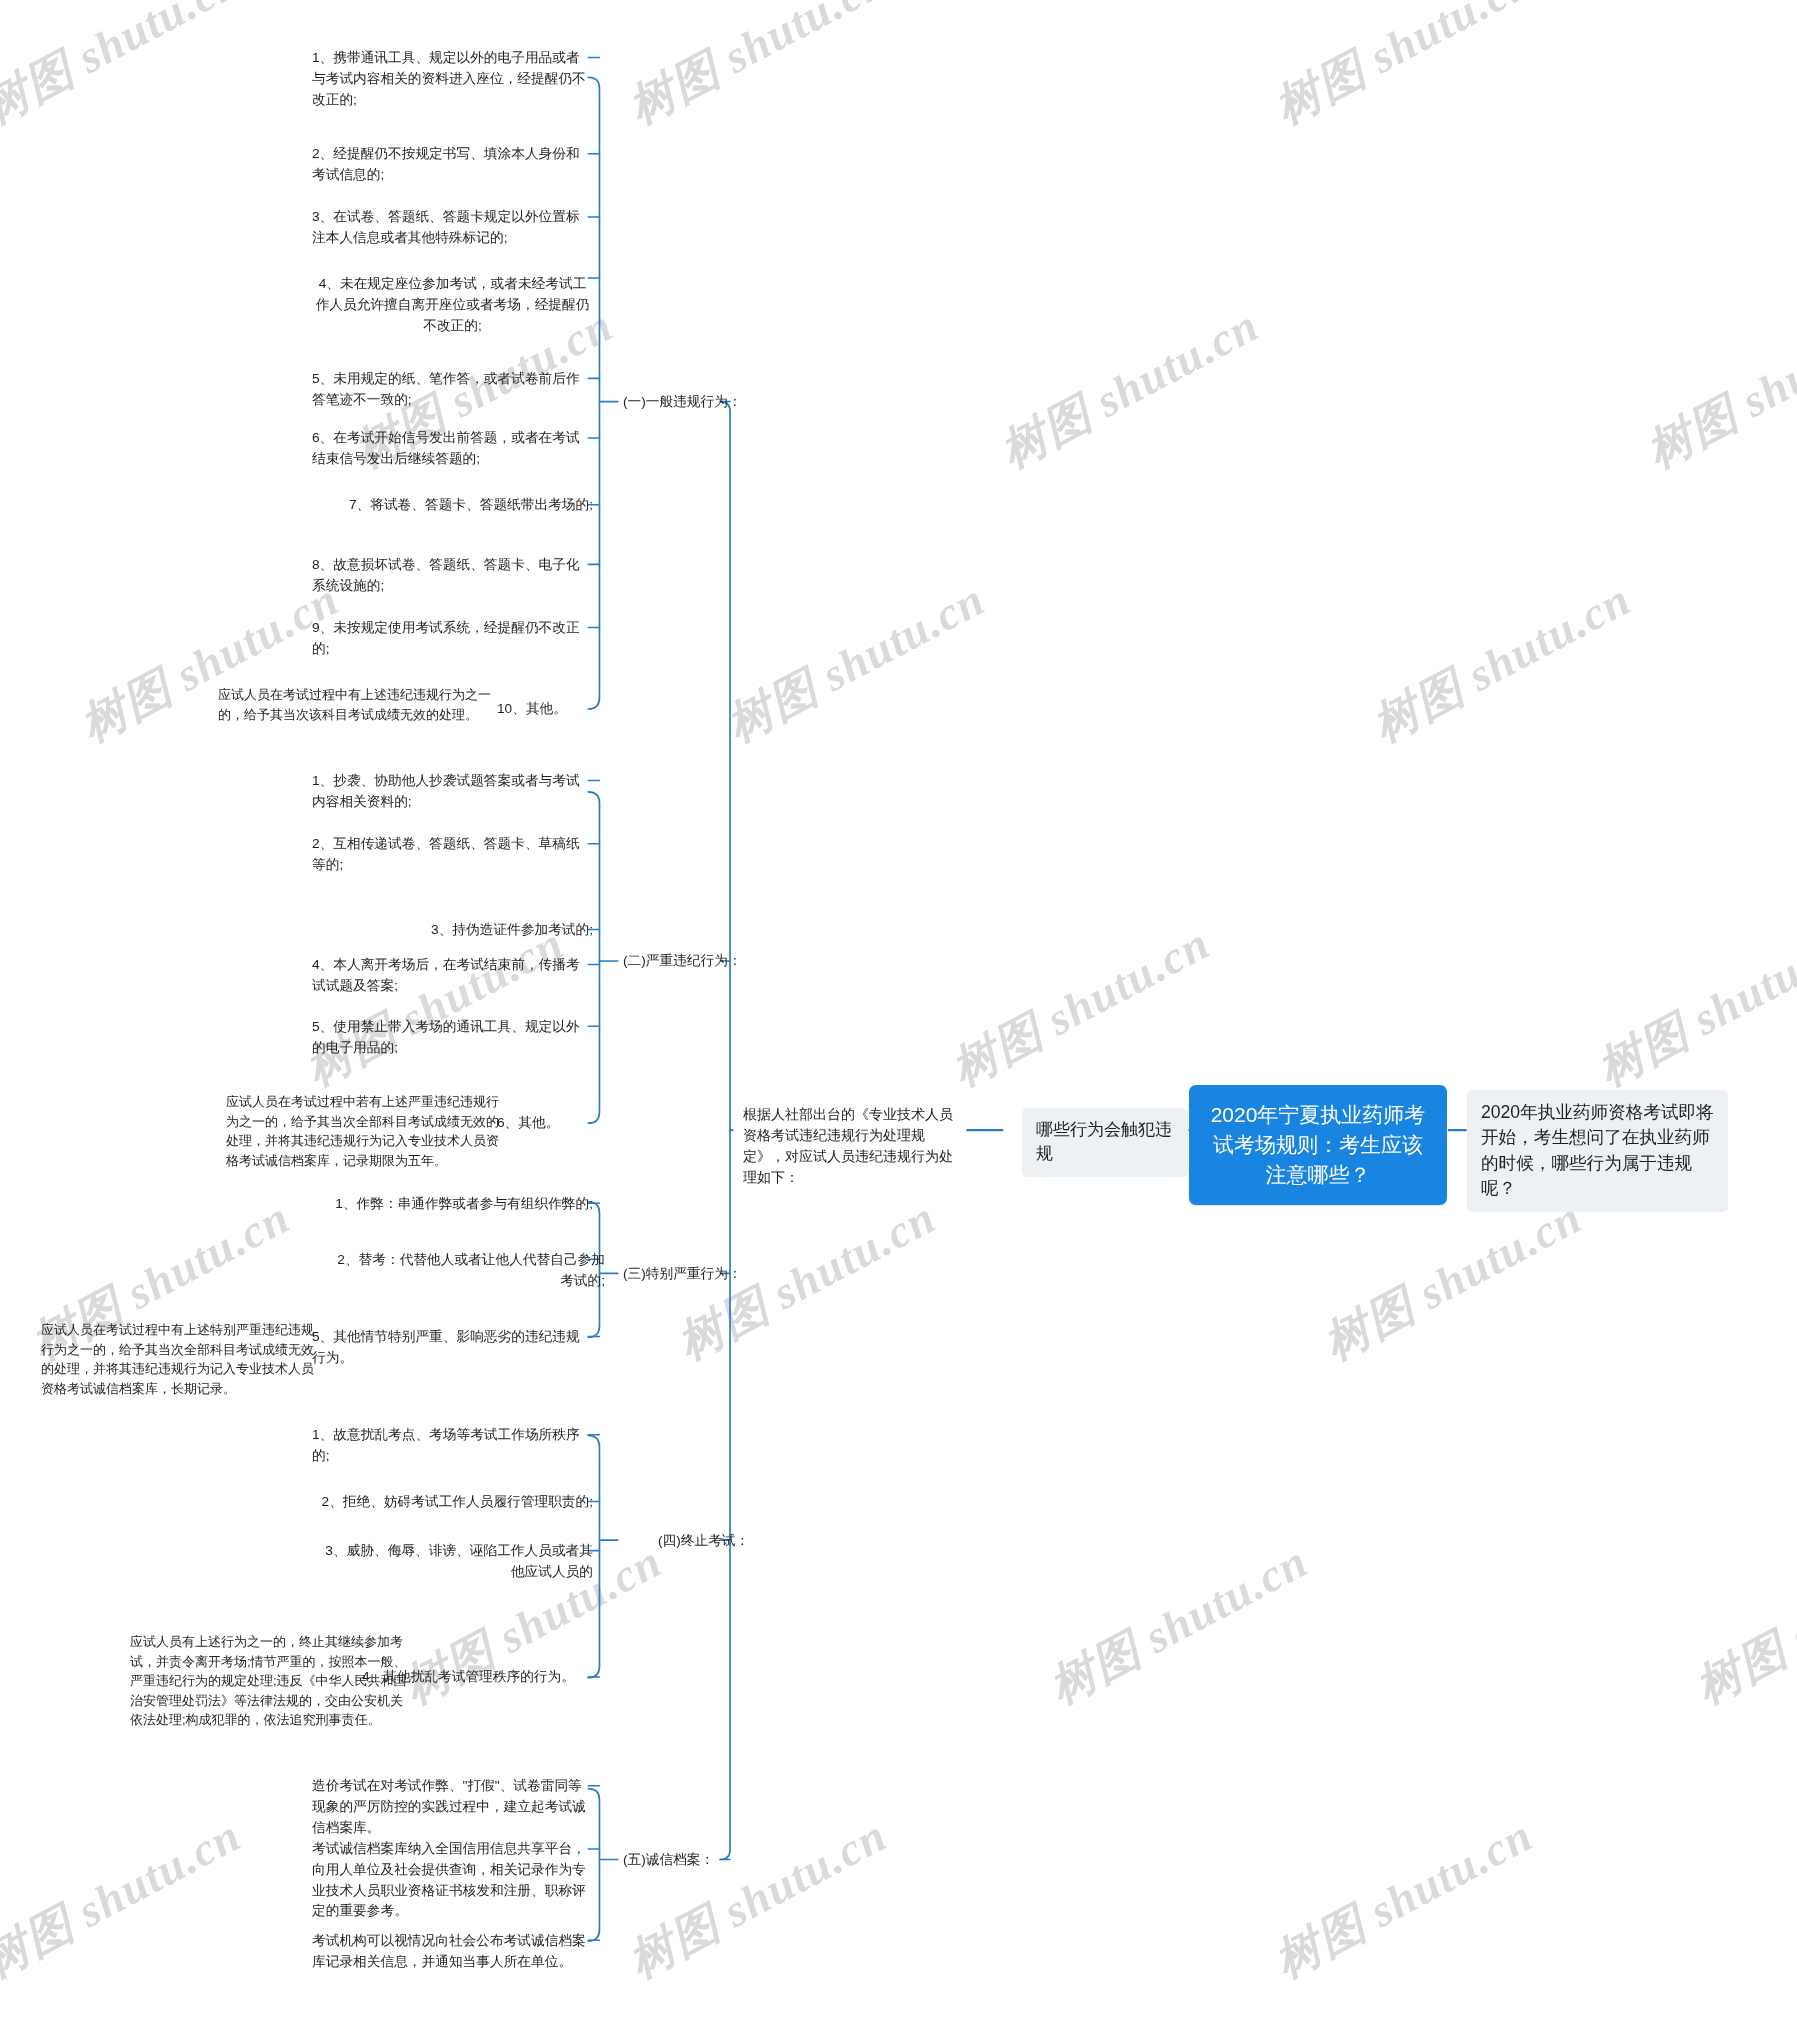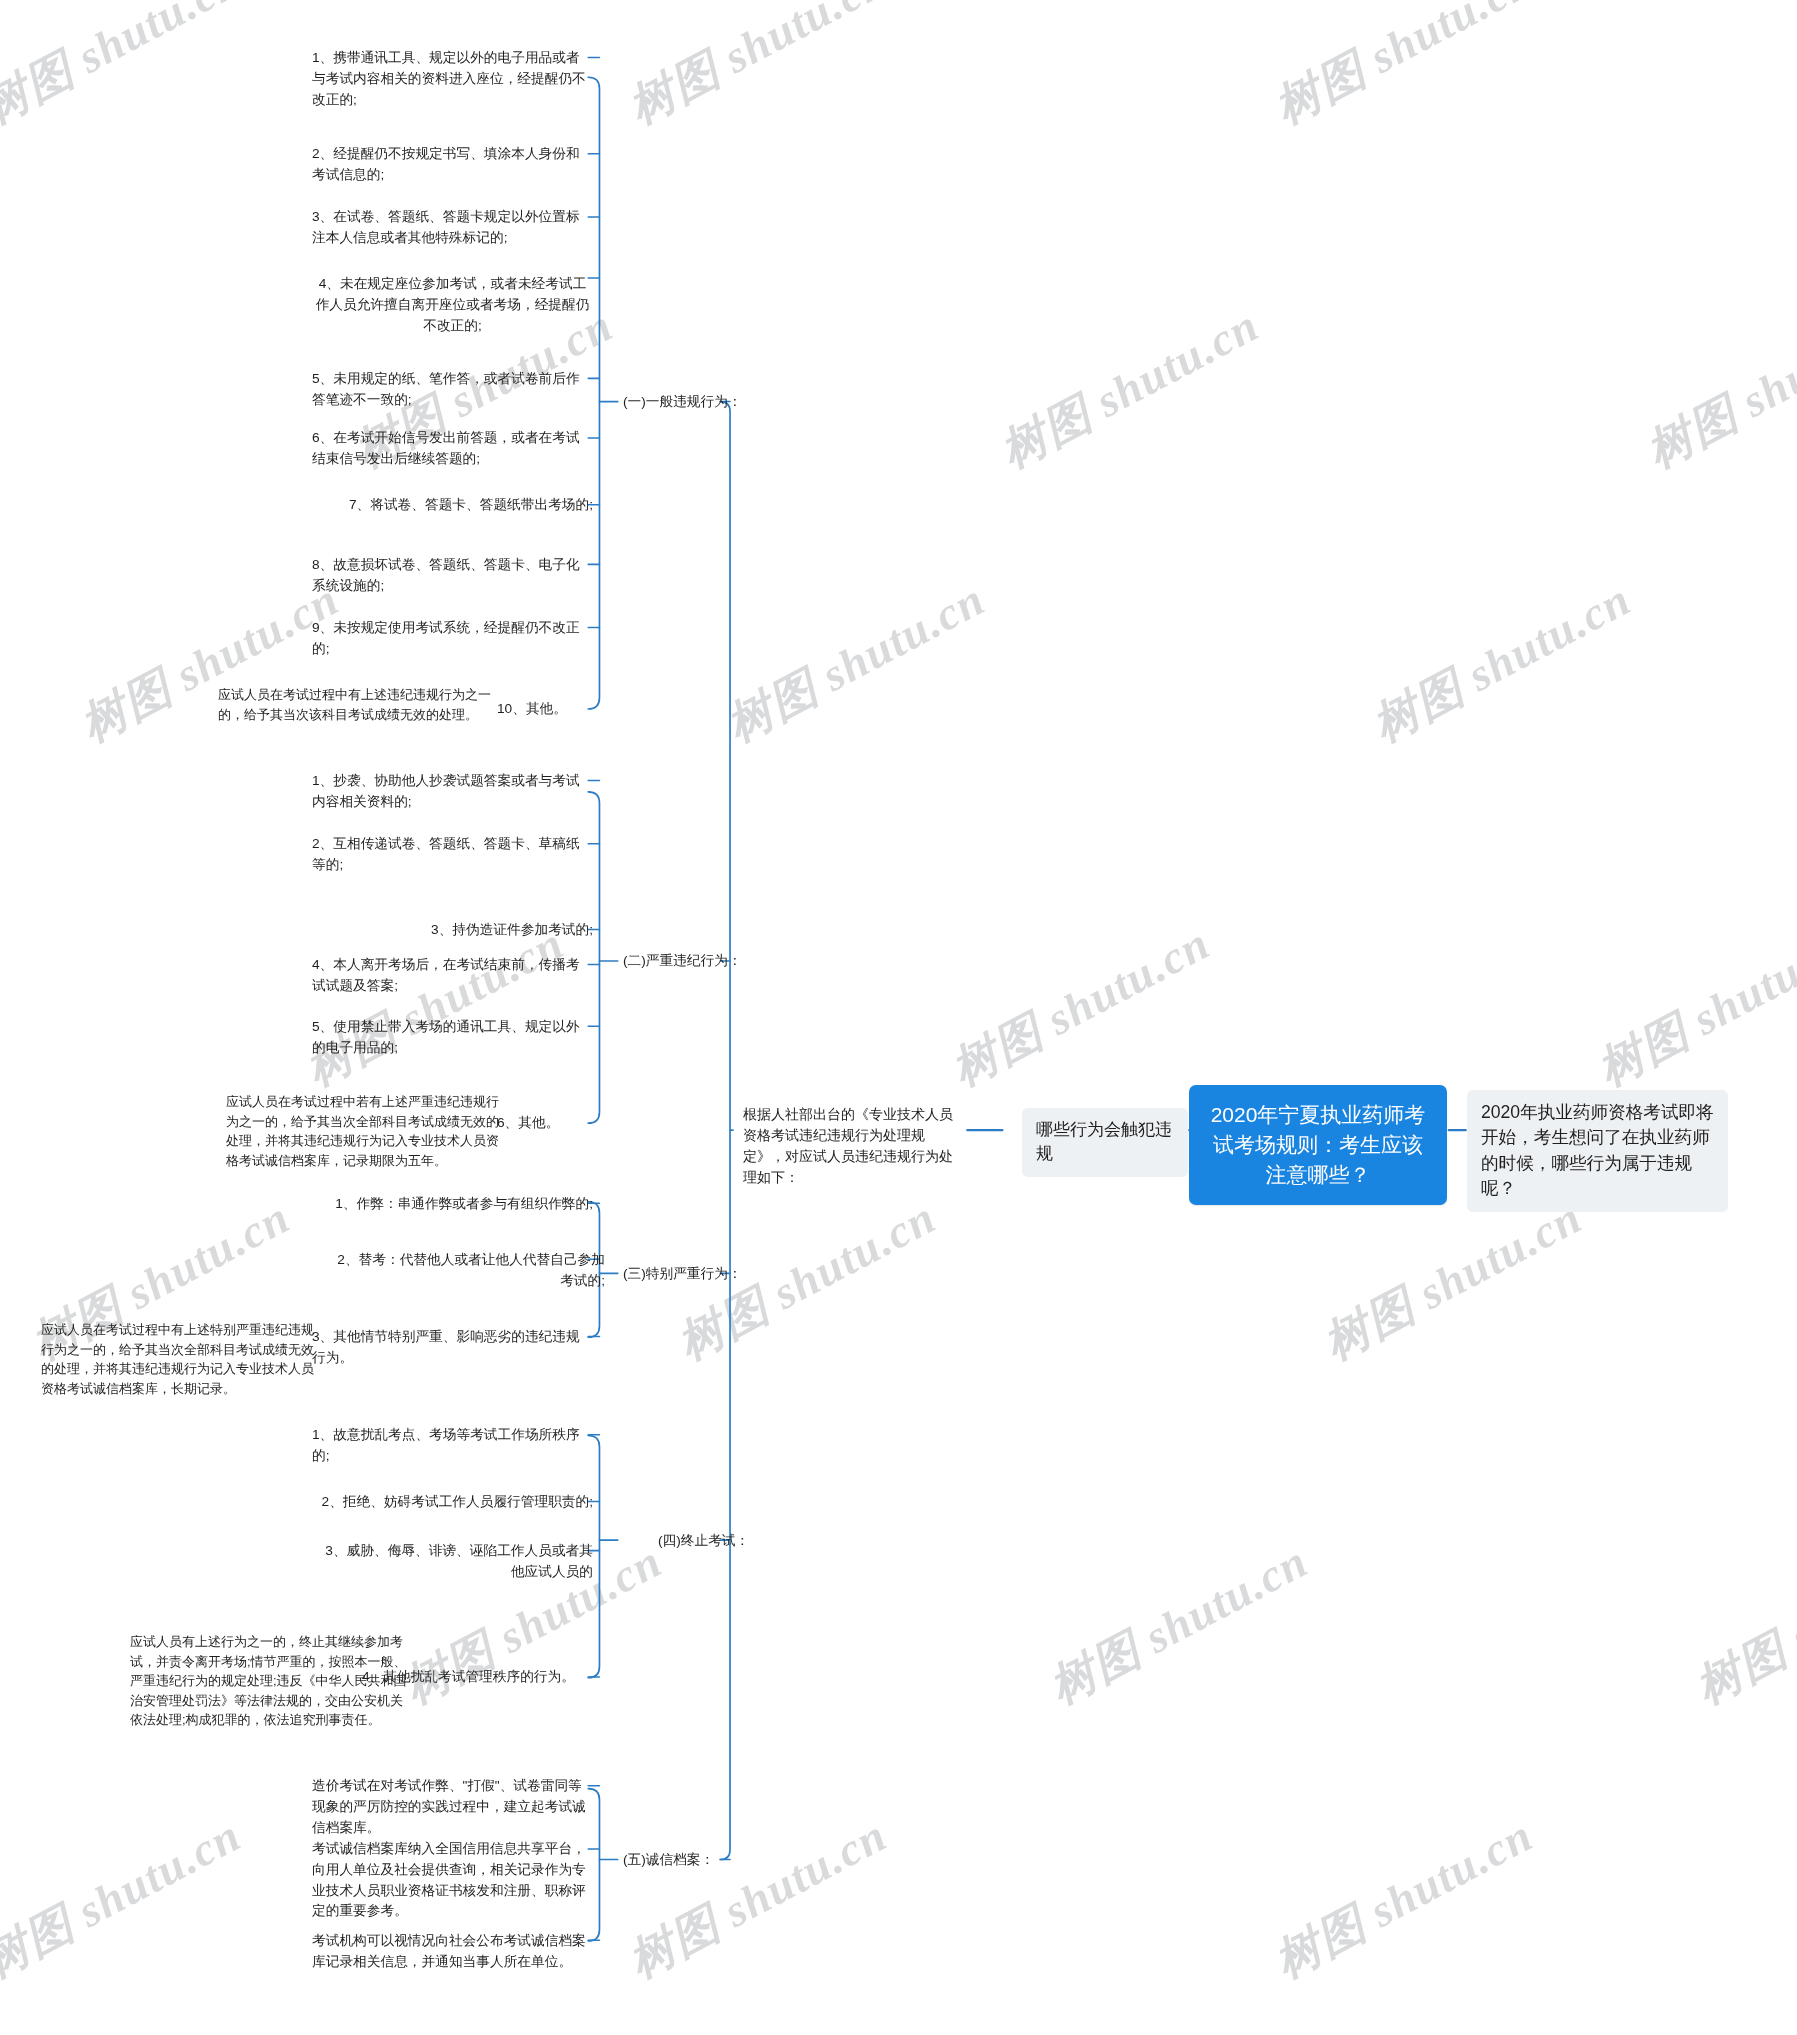--- a/index.html
+++ b/index.html
@@ -167,21 +167,21 @@
     <div class="node leaf" style="left: 312px; top: 771px; width: 281px; text-align: left;">1、抄袭、协助他人抄袭试题答案或者与考试内容相关资料的;</div>
     <div class="node leaf" style="left: 312px; top: 834px; width: 281px; text-align: left;">2、互相传递试卷、答题纸、答题卡、草稿纸等的;</div>
     <div class="node leaf" style="left: 312px; top: 920px; width: 281px; text-align: right;">3、持伪造证件参加考试的;</div>
     <div class="node leaf" style="left: 312px; top: 955px; width: 281px; text-align: left;">4、本人离开考场后，在考试结束前，传播考试试题及答案;</div>
     <div class="node leaf" style="left: 312px; top: 1017px; width: 281px; text-align: left;">5、使用禁止带入考场的通讯工具、规定以外的电子用品的;</div>
     <div class="node leaf" style="left: 497px; top: 1113px; width: 84px; text-align: left;">6、其他。</div>
     <div class="node branch" style="left: 623px; top: 951px; width: 119px;">(二)严重违纪行为：</div>
     <div class="node summary" style="left: 218px; top: 1092px; width: 281px; margin-left: 8px;">应试人员在考试过程中若有上述严重违纪违规行为之一的，给予其当次全部科目考试成绩无效的处理，并将其违纪违规行为记入专业技术人员资格考试诚信档案库，记录期限为五年。</div>
     <div class="node leaf" style="left: 312px; top: 1194px; width: 281px; text-align: right;">1、作弊：串通作弊或者参与有组织作弊的;</div>
     <div class="node leaf" style="left: 324px; top: 1250px; width: 281px; text-align: right;">2、替考：代替他人或者让他人代替自己参加考试的;</div>
-    <div class="node leaf" style="left: 312px; top: 1327px; width: 281px; text-align: left;">3、其他情节特别严重、影响恶劣的违纪违规行为。</div>
+    <div class="node leaf" style="left: 312px; top: 1327px; width: 281px; text-align: left;">5、其他情节特别严重、影响恶劣的违纪违规行为。</div>
     <div class="node branch" style="left: 623px; top: 1264px; width: 119px;">(三)特别严重行为：</div>
     <div class="node summary" style="left: 41px; top: 1320px; width: 281px;">应试人员在考试过程中有上述特别严重违纪违规行为之一的，给予其当次全部科目考试成绩无效的处理，并将其违纪违规行为记入专业技术人员资格考试诚信档案库，长期记录。</div>
     <div class="node leaf" style="left: 312px; top: 1425px; width: 281px; text-align: left;">1、故意扰乱考点、考场等考试工作场所秩序的;</div>
     <div class="node leaf" style="left: 312px; top: 1492px; width: 281px; text-align: right;">2、拒绝、妨碍考试工作人员履行管理职责的;</div>
     <div class="node leaf" style="left: 312px; top: 1541px; width: 281px; text-align: right;">3、威胁、侮辱、诽谤、诬陷工作人员或者其他应试人员的</div>
     <div class="node leaf" style="left: 362px; top: 1667px; width: 232px; text-align: left;">4、其他扰乱考试管理秩序的行为。</div>
     <div class="node branch" style="left: 623px; top: 1531px; width: 119px; margin-left: 35px;">(四)终止考试：</div>
     <div class="node summary" style="left: 130px; top: 1632px; width: 281px;">应试人员有上述行为之一的，终止其继续参加考试，并责令离开考场;情节严重的，按照本一般、严重违纪行为的规定处理;违反《中华人民共和国治安管理处罚法》等法律法规的，交由公安机关依法处理;构成犯罪的，依法追究刑事责任。</div>
     <div class="node leaf" style="left: 312px; top: 1776px; width: 281px; text-align: left;">造价考试在对考试作弊、"打假"、试卷雷同等现象的严厉防控的实践过程中，建立起考试诚信档案库。</div>
     <div class="node leaf" style="left: 312px; top: 1839px; width: 281px; text-align: left;">考试诚信档案库纳入全国信用信息共享平台，向用人单位及社会提供查询，相关记录作为专业技术人员职业资格证书核发和注册、职称评定的重要参考。</div>

